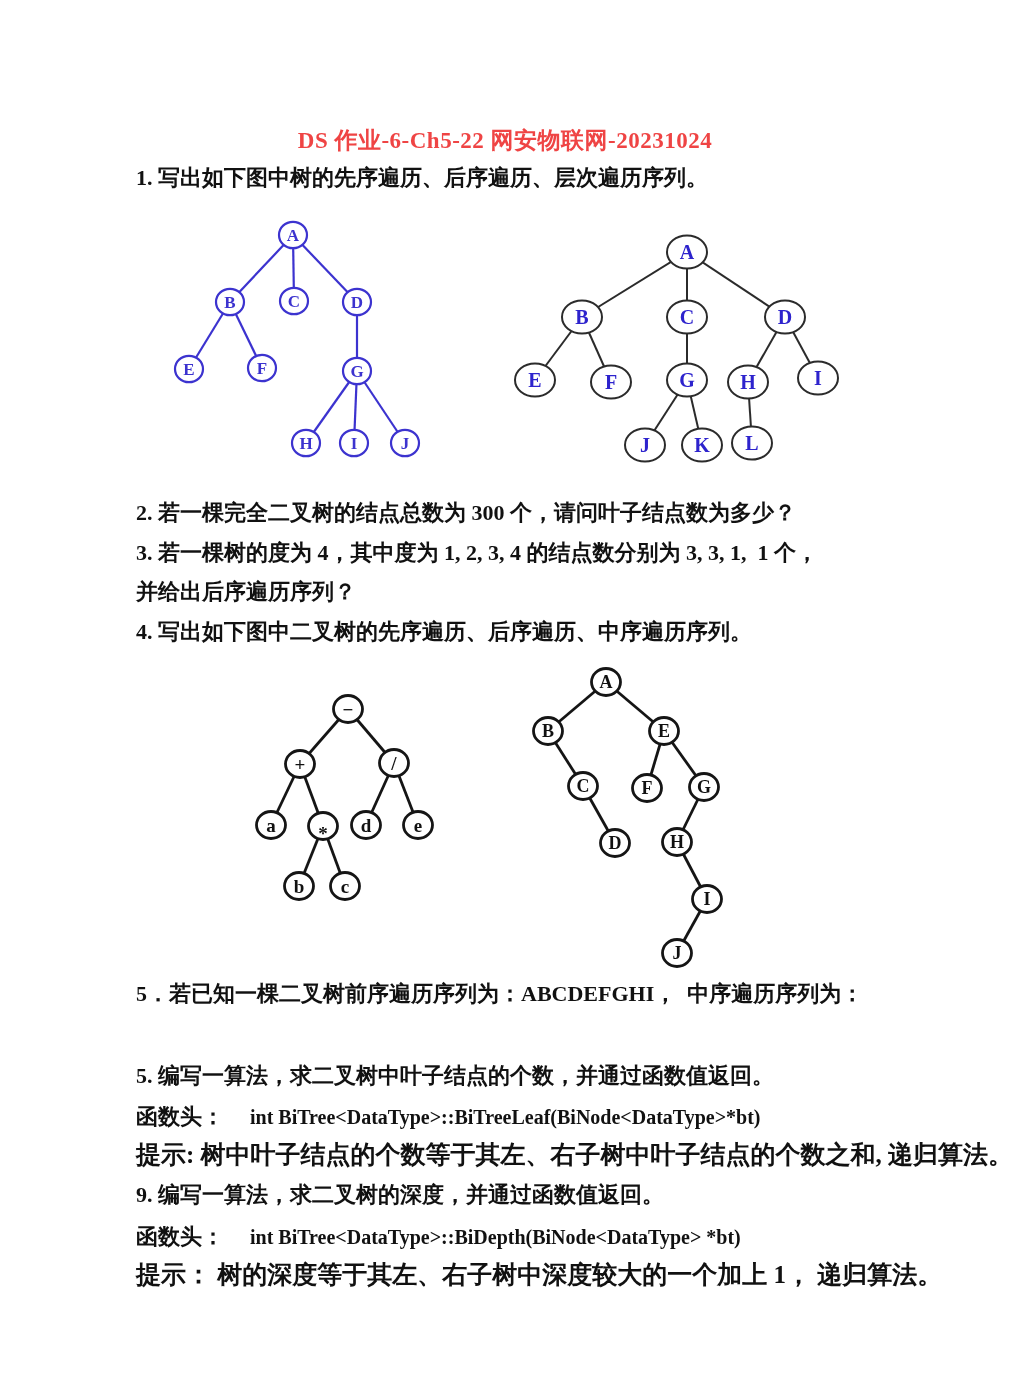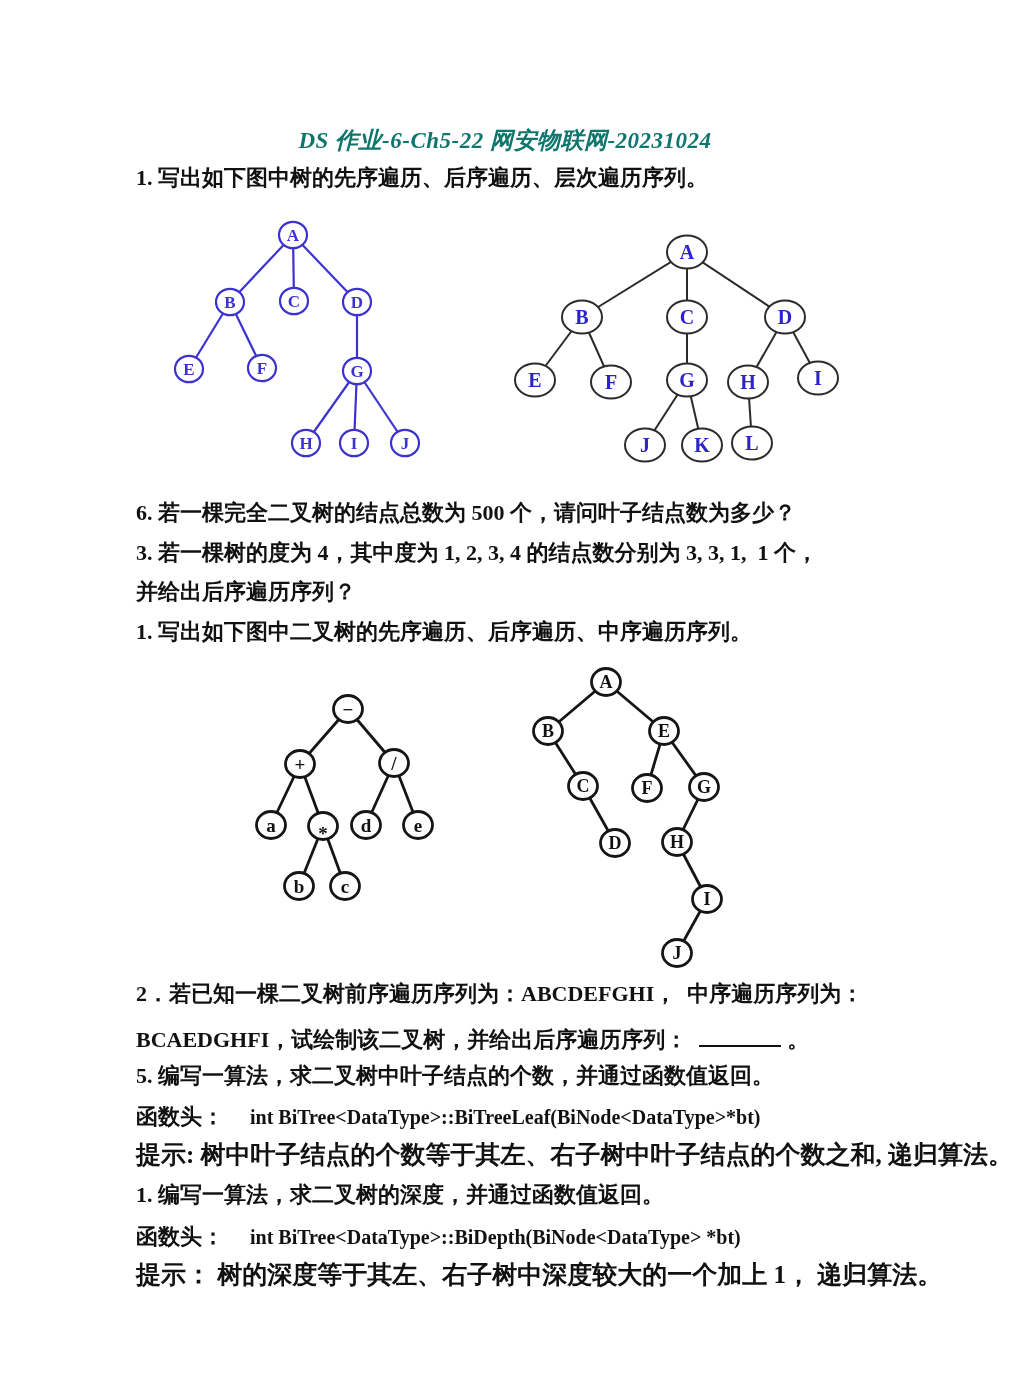--- a/index.html
+++ b/index.html
@@ -33,21 +33,21 @@
   #diagram-layer text{
     font-family:"Liberation Serif","DejaVu Serif",serif;
     font-weight:700;
   }
 </style>
 </head>
 <body>
 
 <div class="page" style="color: rgb(17, 17, 17);">
 
-  <div class="title" style="color: #0f766e; font-style: italic;">DS 作业-6-Ch5-22 网安物联网-20231024</div>
+  <div class="title" style="color: #ef4444;">DS 作业-6-Ch5-22 网安物联网-20231024</div>
 
   <div class="line" style="top:163px">1. 写出如下图中树的先序遍历、后序遍历、层次遍历序列。</div>
 
   <svg id="diagram-layer" width="1010" height="1388" viewBox="0 0 1010 1388" xmlns="http://www.w3.org/2000/svg">
       <g>
         <line x1="293" y1="235" x2="230" y2="302" stroke="#3c33cf" stroke-width="2.2"></line>
         <line x1="293" y1="235" x2="294" y2="301" stroke="#3c33cf" stroke-width="2.2"></line>
         <line x1="293" y1="235" x2="357" y2="302" stroke="#3c33cf" stroke-width="2.2"></line>
         <line x1="230" y1="302" x2="189" y2="369" stroke="#3c33cf" stroke-width="2.2"></line>
         <line x1="230" y1="302" x2="262" y2="368" stroke="#3c33cf" stroke-width="2.2"></line>
@@ -249,29 +249,28 @@
           <ellipse cx="707" cy="899" rx="14.5" ry="13.5" fill="#ffffff" stroke="#151515" stroke-width="2.8"></ellipse>
           <text x="707" y="899" dy="0.36em" text-anchor="middle" fill="#111111" font-size="18">I</text>
         </g>
         <g>
           <ellipse cx="677" cy="953" rx="14.5" ry="13.5" fill="#ffffff" stroke="#151515" stroke-width="2.8"></ellipse>
           <text x="677" y="953" dy="0.36em" text-anchor="middle" fill="#111111" font-size="18">J</text>
         </g>
       </g>
     </svg>
 
-  <div class="line" style="top:498px">6. 若一棵完全二叉树的结点总数为 500 个，请问叶子结点数为多少？</div>
+  <div class="line" style="top:498px">2. 若一棵完全二叉树的结点总数为 300 个，请问叶子结点数为多少？</div>
   <div class="line" style="top:538px">3. 若一棵树的度为 4，其中度为 1, 2, 3, 4 的结点数分别为 3, 3, 1,  1 个，</div>
   <div class="line" style="top:577px">并给出后序遍历序列？</div>
-  <div class="line" style="top:617px">1. 写出如下图中二叉树的先序遍历、后序遍历、中序遍历序列。</div>
-
-  <div class="line" style="top:979px">2．若已知一棵二叉树前序遍历序列为：ABCDEFGHI，  中序遍历序列为：</div>
-  <div class="line" style="top:1022px"><span>BCAEDGHFI，试绘制该二叉树，并给出后序遍历序列：</span><span class="blank"></span><span>。</span></div>
+  <div class="line" style="top:617px">4. 写出如下图中二叉树的先序遍历、后序遍历、中序遍历序列。</div>
+
+  <div class="line" style="top:979px">5．若已知一棵二叉树前序遍历序列为：ABCDEFGHI，  中序遍历序列为：</div>
 
   <div class="line" style="top:1061px">5. 编写一算法，求二叉树中叶子结点的个数，并通过函数值返回。</div>
   <div class="line" style="top:1102px"><span>函数头：</span><span class="func-gap"></span><span class="code">int BiTree&lt;DataType&gt;::BiTreeLeaf(BiNode&lt;DataType&gt;*bt)</span></div>
   <div class="line hint" style="top:1140px">提示: 树中叶子结点的个数等于其左、右子树中叶子结点的个数之和, 递归算法。</div>
 
-  <div class="line" style="top:1180px">1. 编写一算法，求二叉树的深度，并通过函数值返回。</div>
+  <div class="line" style="top:1180px">9. 编写一算法，求二叉树的深度，并通过函数值返回。</div>
   <div class="line" style="top:1222px"><span>函数头：</span><span class="func-gap"></span><span class="code">int BiTree&lt;DataType&gt;::BiDepth(BiNode&lt;DataType&gt; *bt)</span></div>
   <div class="line hint" style="top:1260px">提示： 树的深度等于其左、右子树中深度较大的一个加上 1， 递归算法。</div>
 
 </div>
 
 </body></html>

